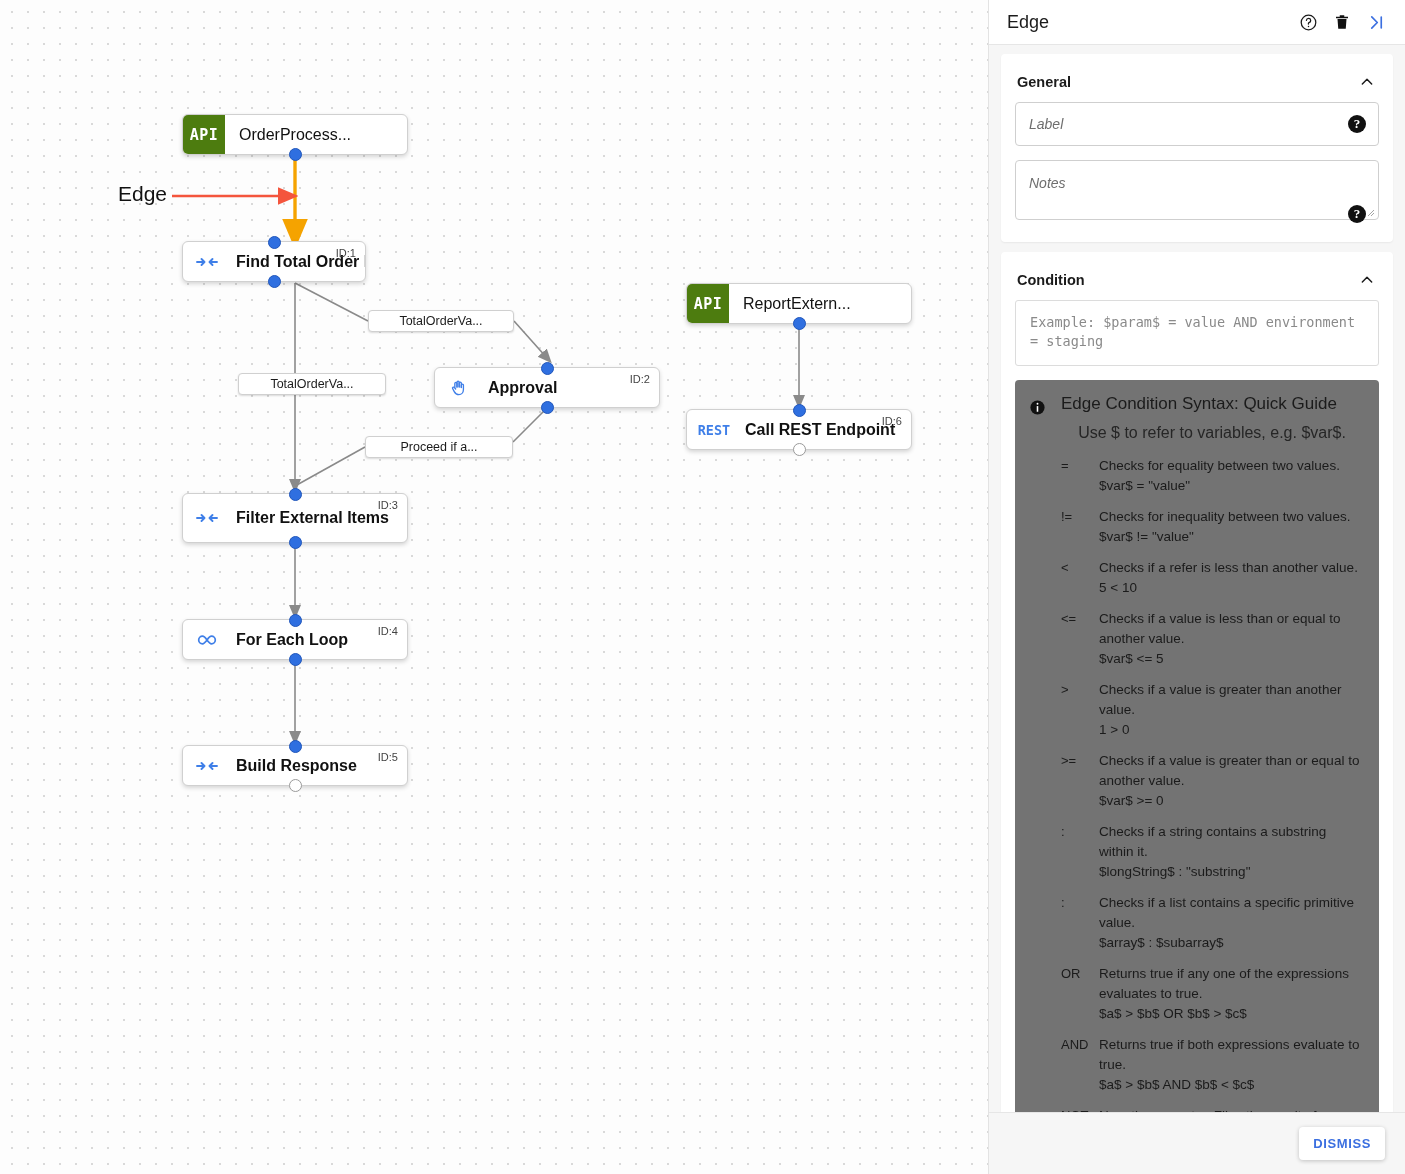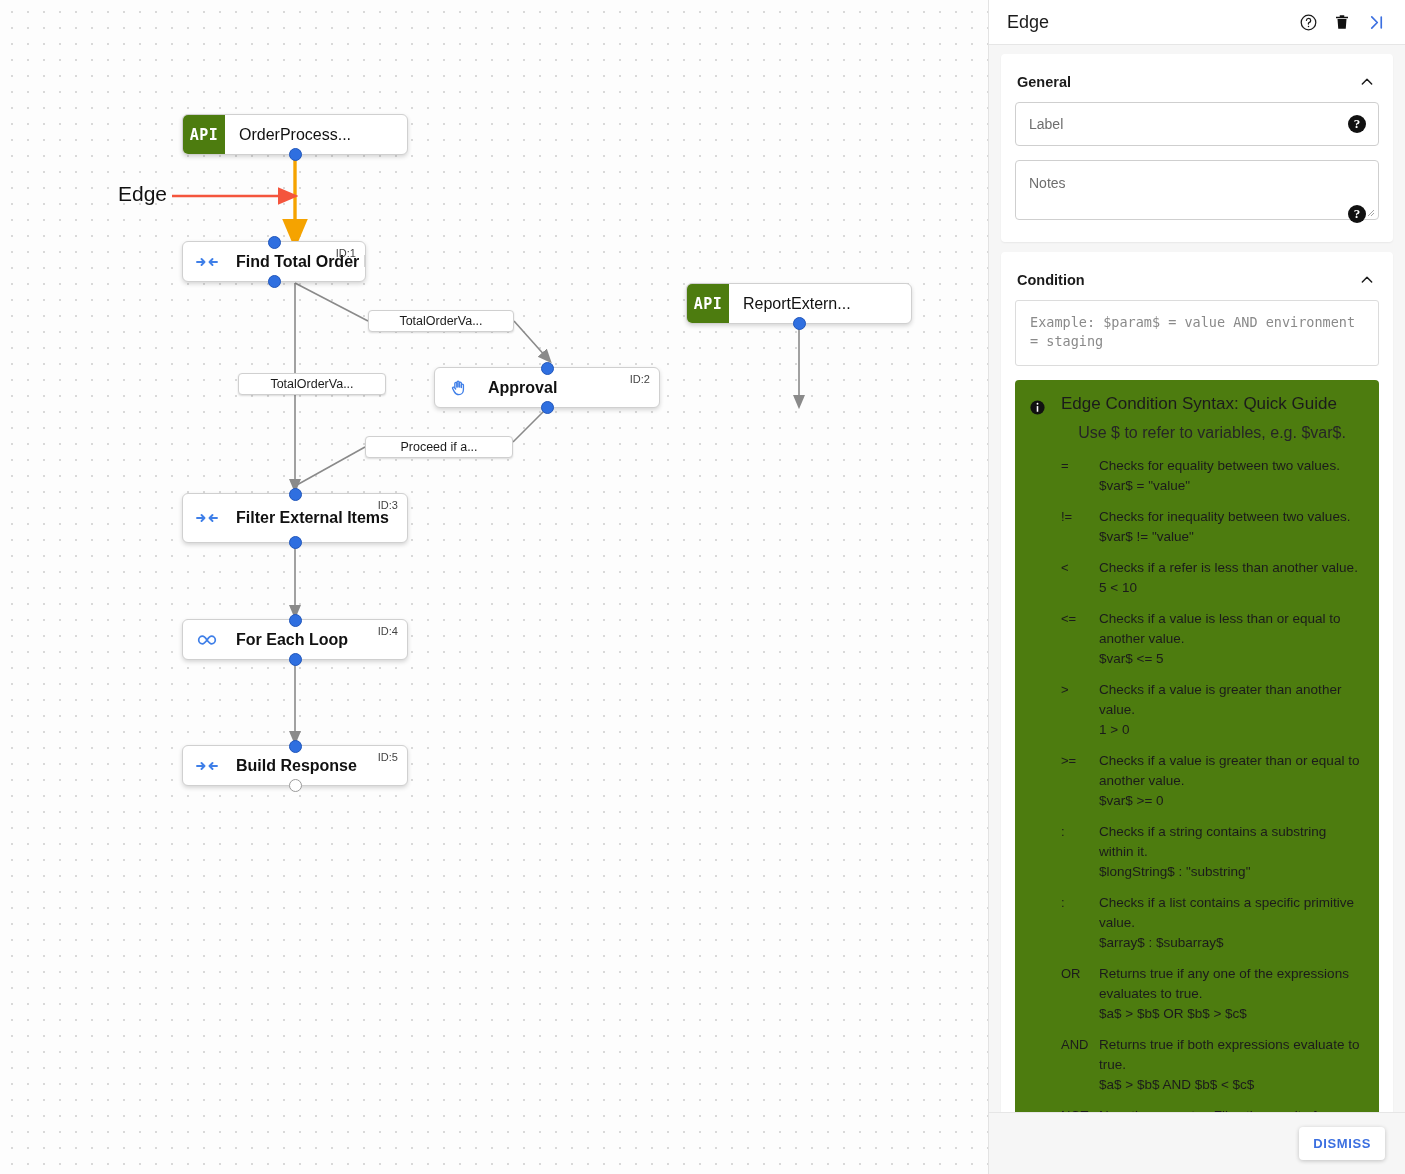--- a/index.html
+++ b/index.html
@@ -132,20 +132,21 @@
   }
   .field input, .field textarea {
     width: 100%;
     border: 0; outline: 0;
     background: transparent;
     font-family: "Liberation Sans", sans-serif;
     font-size: 14px;
     color: #1b1b1b;
     padding: 13px 44px 13px 13px;
     resize: none;
+    font-style: italic;
   }
   .field textarea { height: 54px; line-height: 18px; }
   .field input::placeholder, .field textarea::placeholder { color: #6e6e6e; }
   .help-dot {
     position: absolute; right: 12px; top: 50%; margin-top: -9px;
     width: 18px; height: 18px; border-radius: 50%;
     background: #111; color: #fff;
     font-size: 13px; font-weight: 700;
     display: flex; align-items: center; justify-content: center;
     font-family: "Liberation Serif", serif;
@@ -170,21 +171,21 @@
     width: 100%; height: 100%;
     border: 0; outline: 0; resize: none;
     background: transparent;
     font-family: "DejaVu Sans Mono", monospace;
     font-size: 13.5px; line-height: 19px;
     color: #3b3b3b;
   }
   .cond-box textarea::placeholder { color: #8a8a8a; }
 
   .guide {
-    background: #4d7c0f;
+    background: #737373;
     border-radius: 4px;
     margin: 14px 0 0 0;
     padding: 14px 16px 16px 14px;
     display: flex;
     gap: 12px;
   }
   .guide-ico { flex: 0 0 20px; padding-top: 5px; }
   .guide-body { flex: 1; }
   .guide-title { font-size: 17px; color: #1b1b1b; margin: 0 0 10px 0; font-weight: 400; }
   .guide-sub { font-size: 16px; color: #262626; margin-bottom: 14px; text-align: center; }
@@ -355,20 +356,29 @@
     </div>
 
     <div class="node" style="left:686px; top:283px; width:226px; height:41px;">
       <div class="node-inner">
         <div class="badge">API</div>
         <div class="node-title">ReportExtern...</div>
       </div>
       <div class="port bottom"></div>
     </div>
 
+    <div class="node" style="left:686px; top:409px; width:226px; height:41px;">
+      <div class="node-inner">
+        <div class="badge-rest">REST</div>
+        <div class="node-title bold" style="padding-left:10px;">Call REST Endpoint</div>
+      </div>
+      <div class="node-id">ID:6</div>
+      <div class="port top"></div>
+      <div class="port bottom open"></div>
+    </div>
 
     <div class="node" style="left:368px; top:310px; width:146px; height:22px; border-radius:4px; justify-content:center; box-shadow:0 1px 2px rgba(0,0,0,0.14);">
       <span style="font-size:12.5px;color:#1b1b1b;width:100%;text-align:center;">TotalOrderVa...</span>
     </div>
     <div class="node" style="left:238px; top:373px; width:148px; height:22px; border-radius:4px; justify-content:center; box-shadow:0 1px 2px rgba(0,0,0,0.14);">
       <span style="font-size:12.5px;color:#1b1b1b;width:100%;text-align:center;">TotalOrderVa...</span>
     </div>
     <div class="node" style="left:365px; top:436px; width:148px; height:22px; border-radius:4px; justify-content:center; box-shadow:0 1px 2px rgba(0,0,0,0.14);">
       <span style="font-size:12.5px;color:#1b1b1b;width:100%;text-align:center;">Proceed if a...</span>
     </div>

